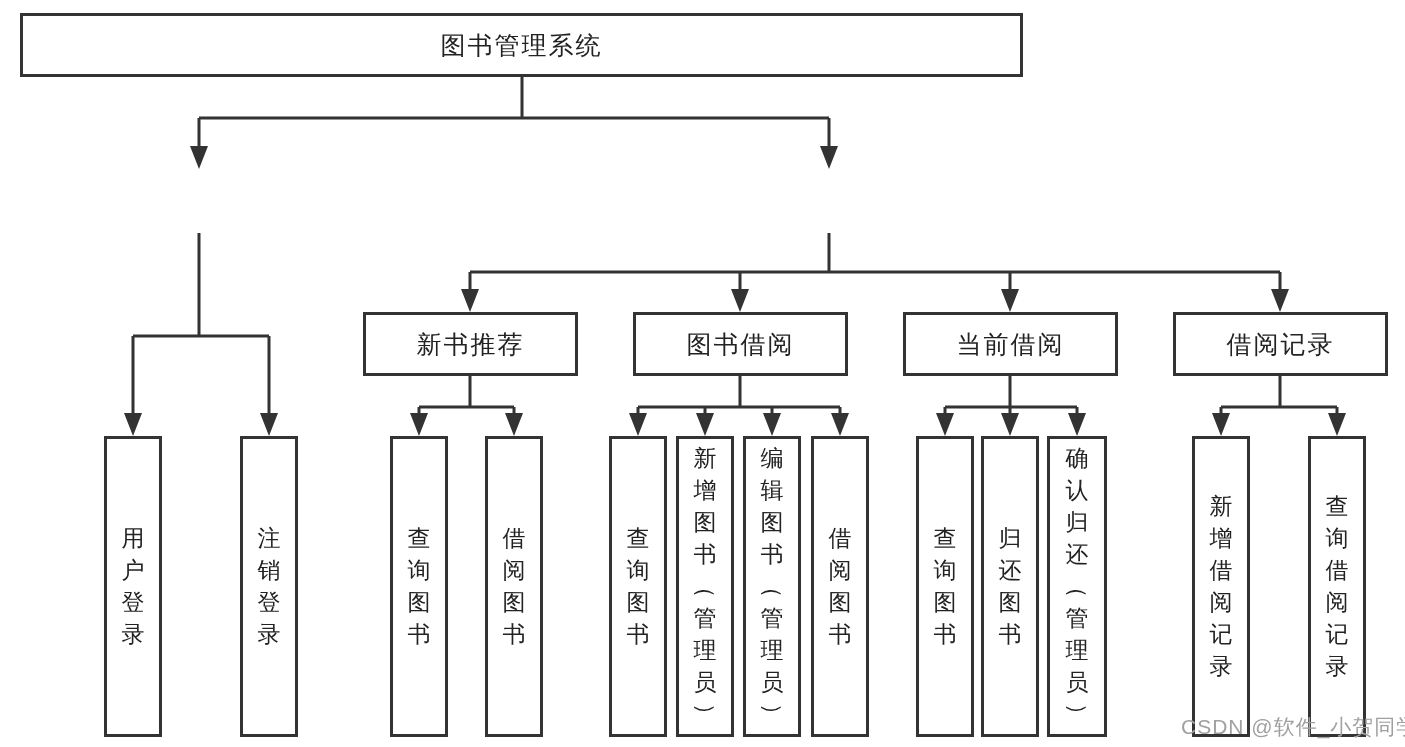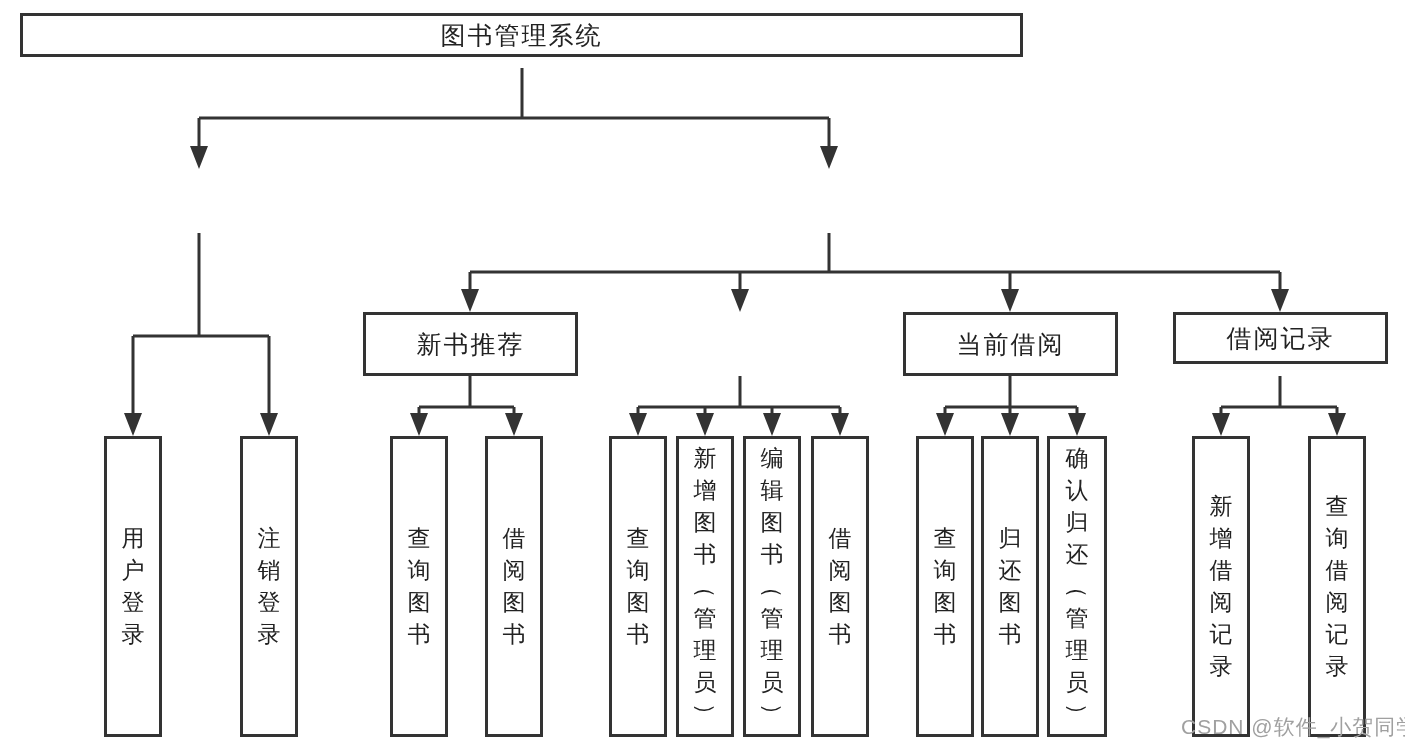--- a/index.html
+++ b/index.html
@@ -89,26 +89,27 @@
     <path class="arrow" d="
       M190 146h18l-9 23z M820 146h18l-9 23z
       M461 289h18l-9 23z M731 289h18l-9 23z M1001 289h18l-9 23z M1271 289h18l-9 23z
       M124 413h18l-9 23z M260 413h18l-9 23z
       M410 413h18l-9 23z M505 413h18l-9 23z
       M629 413h18l-9 23z M696 413h18l-9 23z M763 413h18l-9 23z M831 413h18l-9 23z
       M936 413h18l-9 23z M1001 413h18l-9 23z M1068 413h18l-9 23z
       M1212 413h18l-9 23z M1328 413h18l-9 23z"></path>
   </svg>
 
-  <div class="node h-node" style="left:20px; top:13px; width:1003px; height:44px">图书管理系统</div>
+  <div class="node h-node" style="left:20px; top:13px; width:1003px; height:64px">图书管理系统</div>
 
 
   <div class="node h-node" style="left:363px; top:312px; width:215px; height:64px">新书推荐</div>
+  <div class="node h-node" style="left:633px; top:312px; width:215px; height:64px">图书借阅</div>
   <div class="node h-node" style="left:903px; top:312px; width:215px; height:64px">当前借阅</div>
-  <div class="node h-node" style="left:1173px; top:312px; width:215px; height:52px">借阅记录</div>
+  <div class="node h-node" style="left:1173px; top:312px; width:215px; height:64px">借阅记录</div>
 
   <div class="node v-node" style="left:104px; top:436px; width:58px; height:301px">
       <span>用</span>
       <span>户</span>
       <span>登</span>
       <span>录</span>
     </div>
   <div class="node v-node" style="left:240px; top:436px; width:58px; height:301px">
       <span>注</span>
       <span>销</span>

